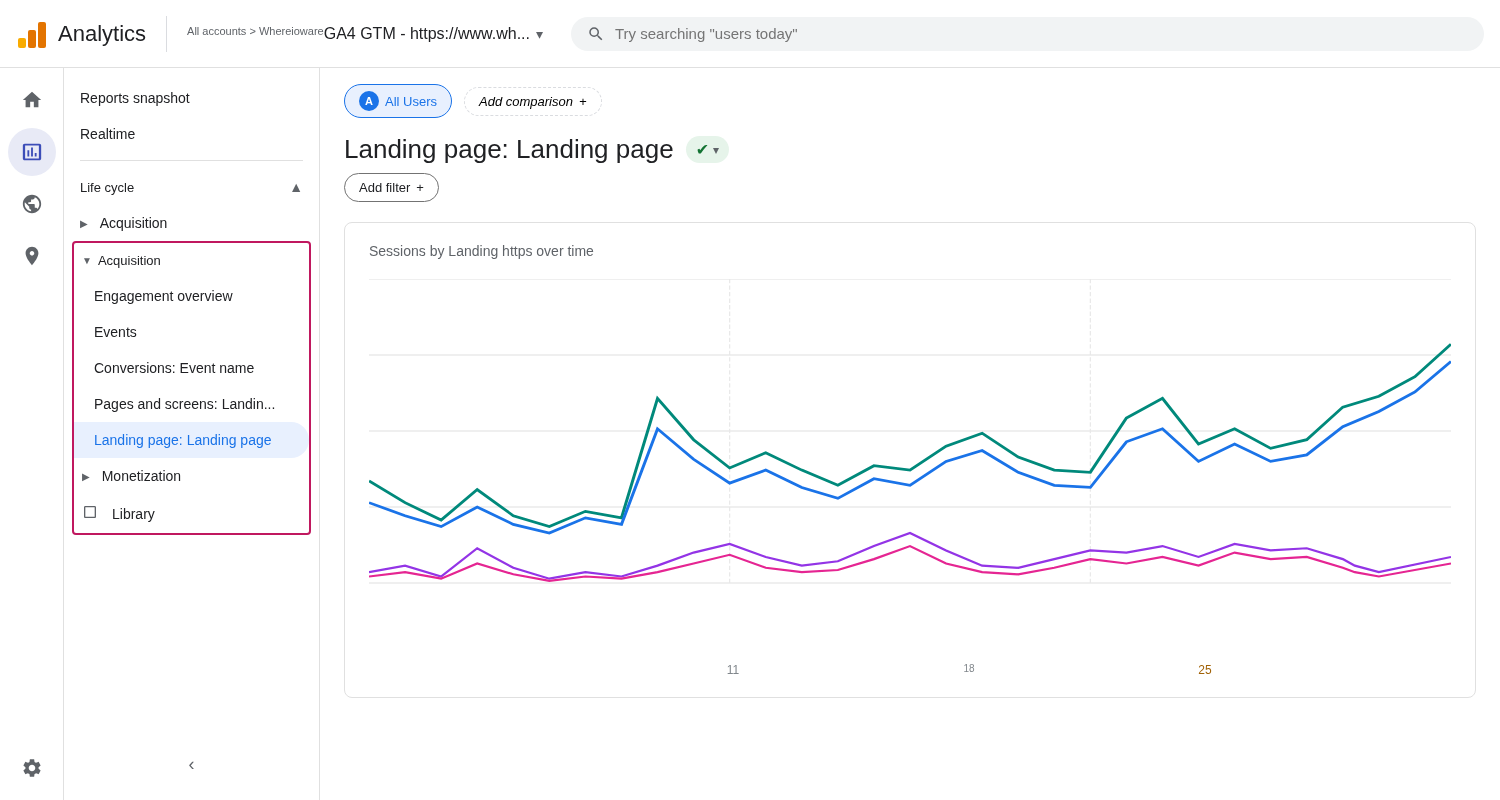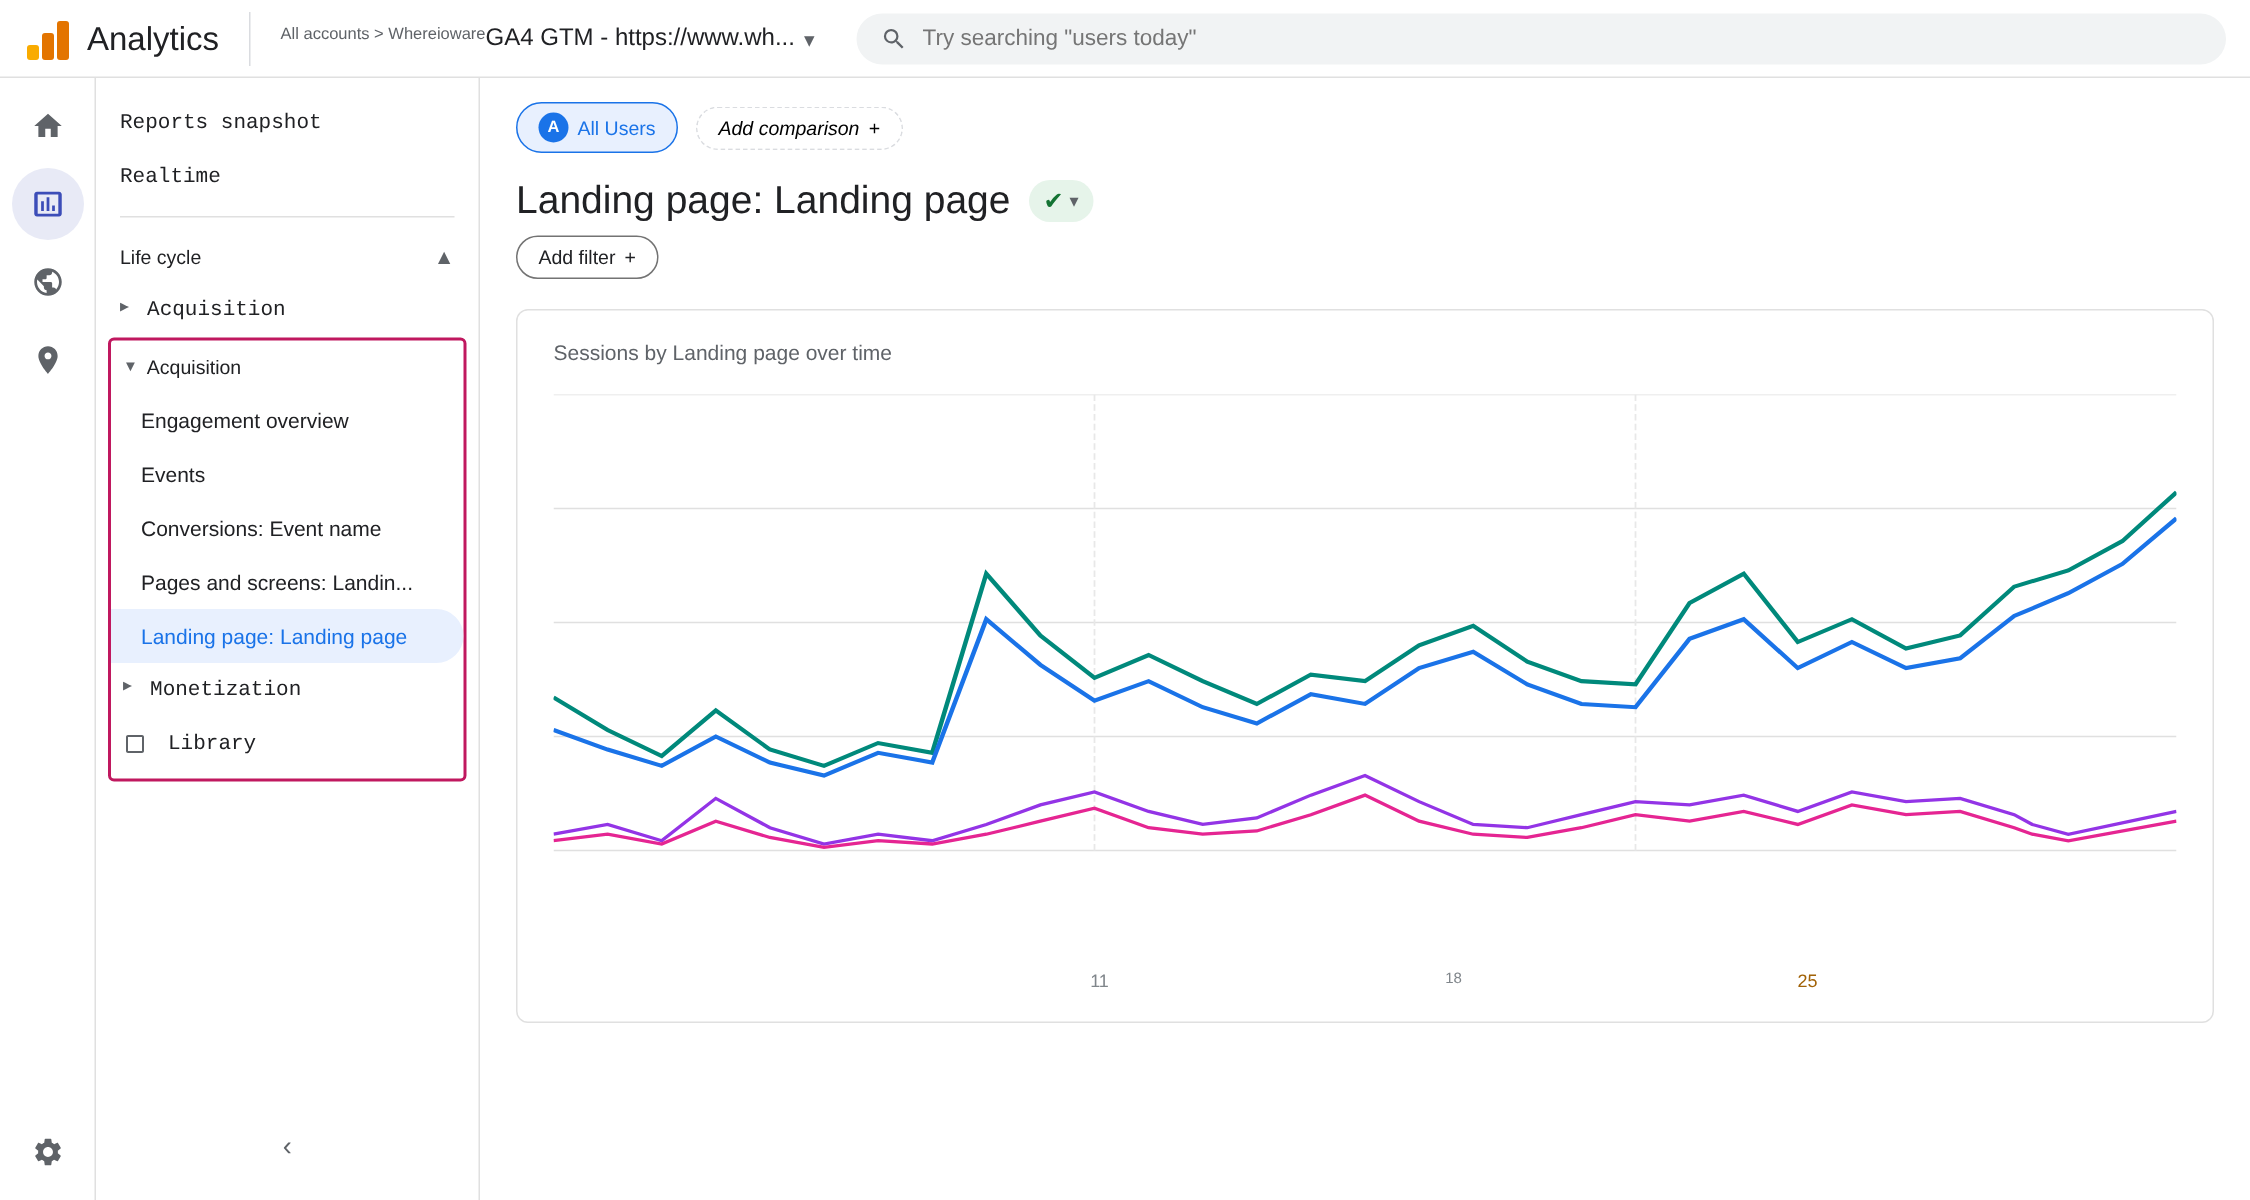--- a/index.html
+++ b/index.html
@@ -2,21 +2,21 @@
 <html><head>
   <meta charset="utf-8">
   <style>
     * { margin: 0; padding: 0; box-sizing: border-box; }
     body { font-family: 'Google Sans', Arial, sans-serif; background: #fff; width: 1500px; height: 800px; overflow: hidden; display: flex; flex-direction: column; }
 
     
     .topbar {
       display: flex;
       align-items: center;
-      height: 52px;
+      height: 68px;
       background: #fff;
       border-bottom: 1px solid #e0e0e0;
       padding: 0 16px;
       gap: 12px;
       flex-shrink: 0;
     }
     .topbar-logo {
       display: flex;
       align-items: center;
       gap: 10px;
@@ -122,22 +122,22 @@
       padding: 12px 0;
       flex-shrink: 0;
       position: relative;
     }
     .nav-item {
       padding: 10px 16px;
       font-size: 14px;
       color: #202124;
       cursor: pointer;
       display: flex;
+      align-items: center;
       gap: 8px;
-      font-family: Liberation Mono, monospace;
     }
     .nav-section-label {
       padding: 10px 16px;
       font-size: 13px;
       font-weight: 500;
       color: #202124;
       display: flex;
       align-items: center;
       justify-content: space-between;
       cursor: pointer;
@@ -459,21 +459,21 @@
     </div>
 
     <div class="filter-row">
       <button class="filter-btn">
         <span>Add filter</span>
         <span>+</span>
       </button>
     </div>
 
     <div class="chart-container">
-      <div class="chart-title">Sessions by Landing page over time</div>
+      <div class="chart-title">Sessions by Landing https over time</div>
       <div class="chart-area">
         <svg class="chart-svg" viewBox="0 0 900 350" preserveAspectRatio="none">
 
           <line x1="0" y1="280" x2="900" y2="280" stroke="#e0e0e0" stroke-width="1"></line>
           <line x1="0" y1="210" x2="900" y2="210" stroke="#e0e0e0" stroke-width="1"></line>
           <line x1="0" y1="140" x2="900" y2="140" stroke="#e0e0e0" stroke-width="1"></line>
           <line x1="0" y1="70" x2="900" y2="70" stroke="#e0e0e0" stroke-width="1"></line>
           <line x1="0" y1="0" x2="900" y2="0" stroke="#e0e0e0" stroke-width="1"></line>
 
           <line x1="300" y1="0" x2="300" y2="280" stroke="#e8e8e8" stroke-width="1" stroke-dasharray="4,2"></line>

